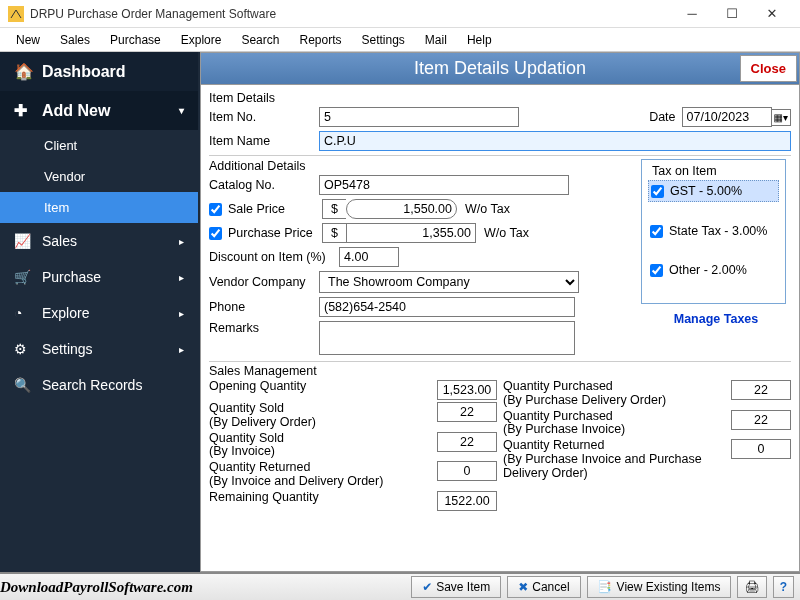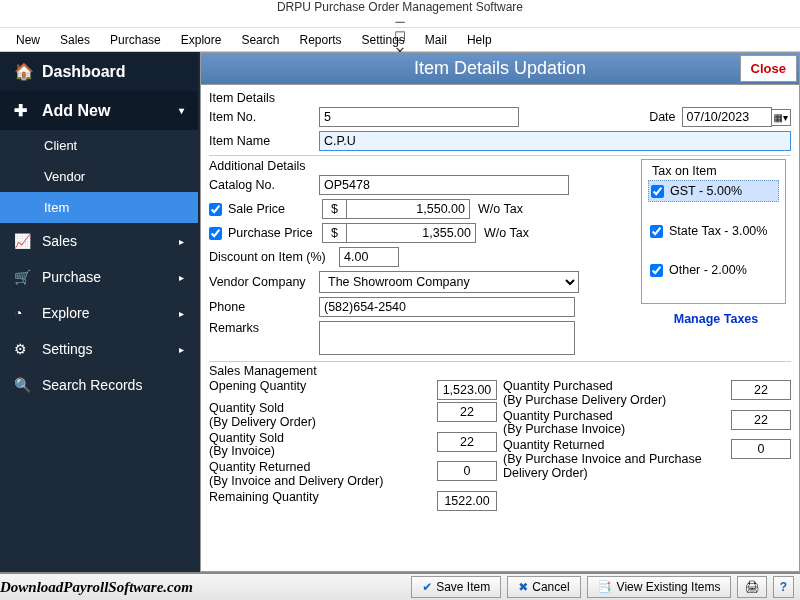--- a/index.html
+++ b/index.html
@@ -1,17 +1,17 @@
 <!DOCTYPE html>
 <html><head>
 <meta charset="utf-8">
 <style>
 * { margin: 0; padding: 0; box-sizing: border-box; font-family: "Segoe UI", Tahoma, sans-serif; }
 body { width: 800px; height: 600px; background: #fff; overflow: hidden; font-size: 13px; }
-.titlebar { height: 28px; background: #fff; border-bottom: 1px solid #ddd; display: flex; align-items: center; padding: 0 8px; flex-direction: column; }
+.titlebar { height: 28px; background: #fff; border-bottom: 1px solid #ddd; display: flex; align-items: center; padding: 0 8px; }
 .titlebar .icon { width: 16px; height: 16px; margin-right: 6px; }
 .titlebar .title { flex: 1; font-size: 12px; color: #333; }
 .titlebar .winbtn { width: 40px; height: 28px; display: flex; align-items: center; justify-content: center; color: #333; }
 .menubar { height: 24px; background: #fff; border-bottom: 1px solid #ccc; display: flex; align-items: center; padding: 0 6px; font-size: 12px; }
 .menubar .mitem { padding: 3px 10px; cursor: default; }
 .main { display: flex; height: 520px; }
 .sidebar { width: 200px; background: #1d2a3a; color: #fff; display: flex; flex-direction: column; border-right: 2px solid #1d2a3a; }
 .sideitem { display: flex; align-items: center; padding: 10px 14px; font-size: 14px; cursor: pointer; }
 .sideitem.header { background: #132030; font-weight: bold; font-size: 16px; }
 .sideitem.header.addnew { background: #0e1a28; }
@@ -142,21 +142,21 @@
           <div class="flegend">Additional Details</div>
           <div class="row">
             <span class="lbl">Catalog No.</span>
             <input type="text" style="width: 250px;" value="OP5478">
           </div>
           <div class="row">
             <input type="checkbox" checked="" style="margin-right: 6px;">
             <span style="width:94px">Sale Price</span>
             <div class="currency">
                 <span class="sym">$</span>
-                <input type="text" style="width: 124px;" value="1,550.00">
+                <input type="text" style="width: 111px; border-radius: 10px;" value="1,550.00">
               </div>
             <span style="margin-left:8px">W/o Tax</span>
           </div>
           <div class="row">
             <input type="checkbox" checked="" style="margin-right: 6px;">
             <span style="width:94px">Purchase Price</span>
             <div class="currency">
                 <span class="sym">$</span>
                 <input type="text" style="width: 130px;" value="1,355.00">
               </div>

